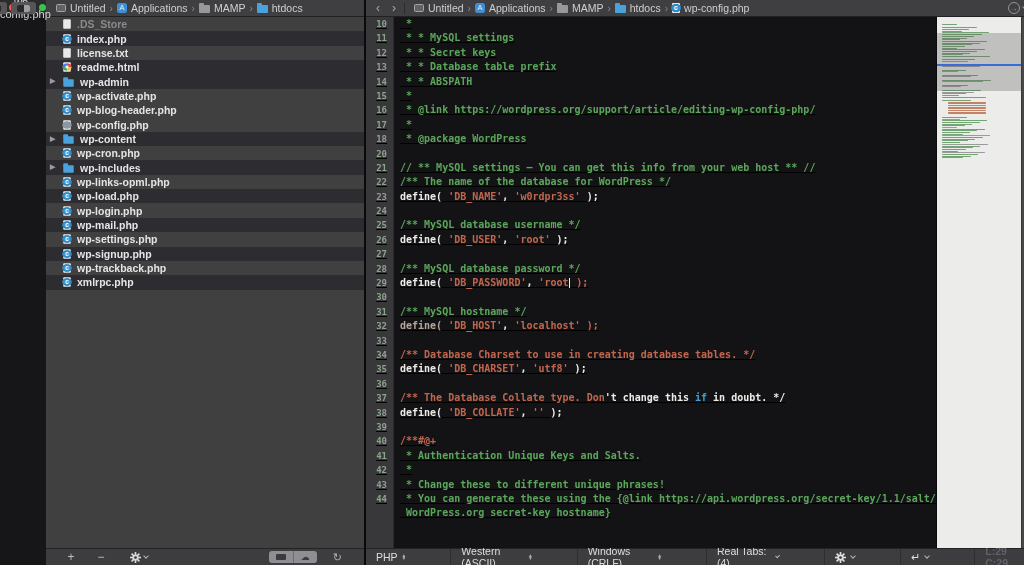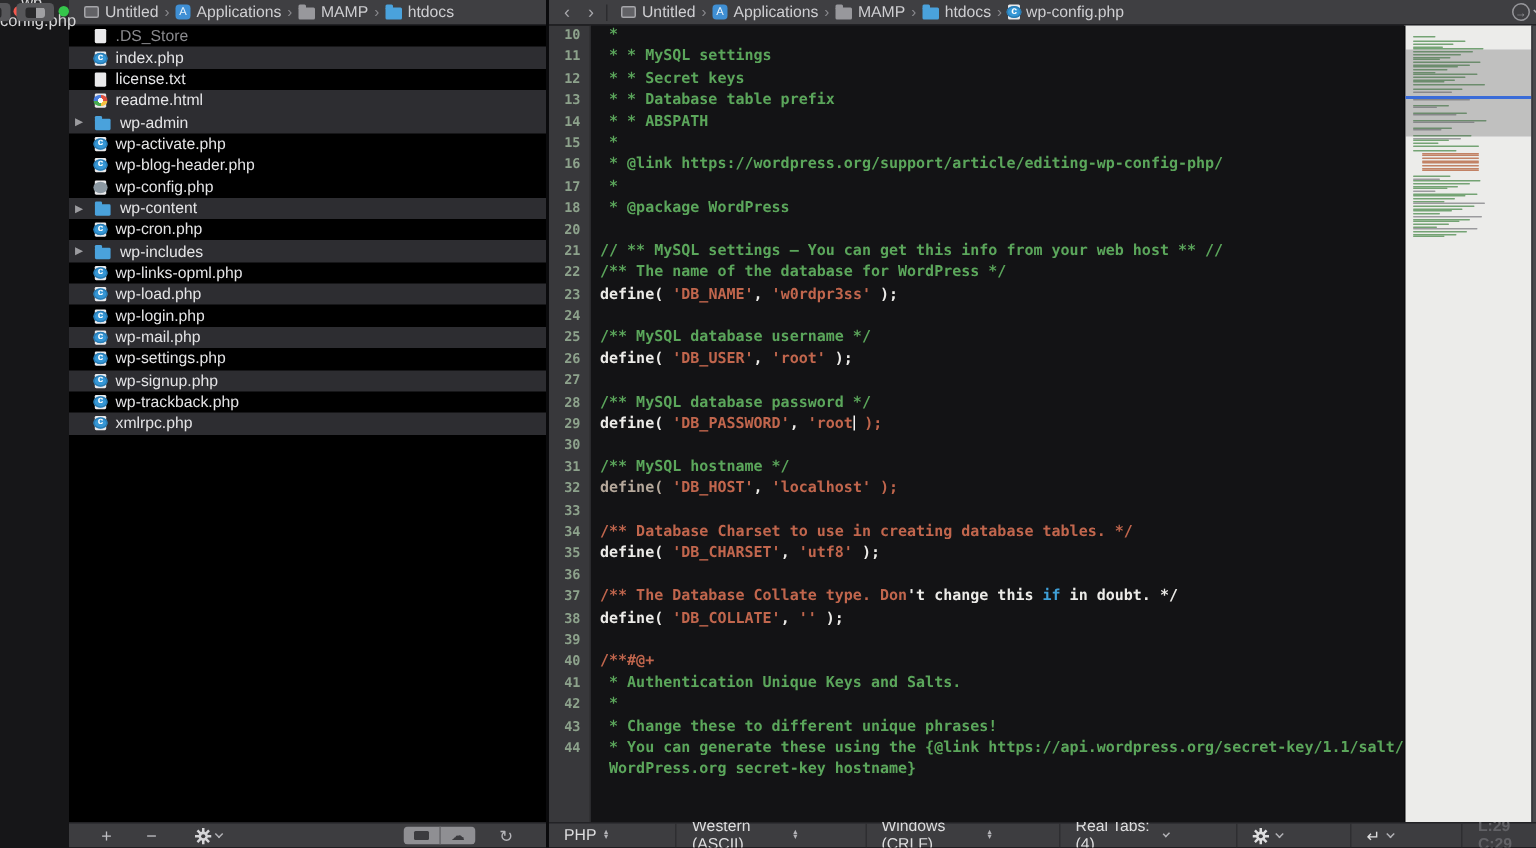--- a/index.html
+++ b/index.html
@@ -50,21 +50,21 @@
   .page.php::after { background:#3597d6; box-shadow:inset 0 0 0 1px #2a7cb4; }
   .page.php::before { content:"c"; position:absolute; left:-1px; top:0.5px; width:10px; height:8px; z-index:1;
     color:#fff; font-size:7px; line-height:8px; text-align:center; font-weight:bold; }
   .page.phpgray::after { background:#8b98a2; }
   .page.html::after { background:
     radial-gradient(circle at 50% 50%, #fff 0 1.6px, rgba(255,255,255,0) 1.7px),
     conic-gradient(#e05040 0 25%, #f7c243 25% 50%, #46aa50 50% 75%, #4a7fe0 75% 100%); }
   .page.plain::after { display:none; }
 
   
-  .filelist { flex:1; background:#000000; overflow:hidden; }
+  .filelist { flex:1; background:#404040; overflow:hidden;font-weight:bold; }
   .frow { height:14.35px; display:flex; align-items:center; gap:6px; padding-left:17px;
     position:relative; font-size:10.5px; color:#e4e4e6; }
   .frow.alt { background:#2d2d31; }
   .frow .tri { position:absolute; left:4px; top:3px; font-size:7px; color:#9c9ca0; }
   .frow .fname.dim { color:#8a8a8e; }
   .frow .ic { transform:scale(.95); }
 
   
   .footbar { height:17px; flex:none; background:#3d3d40; border-top:1px solid #232326;
     display:flex; align-items:center; color:#c6c6ca; }
@@ -87,21 +87,21 @@
   .vchev { width:4px; height:4px; border-right:1.3px solid #b2b2b6; border-bottom:1.3px solid #b2b2b6;
     transform:rotate(45deg); margin-top:-2px; }
   .ret { font-size:11px; color:#dededf; }
 
   
   .edwrap { flex:1; min-height:0; display:flex; background:#131315; position:relative; }
   .codearea { flex:1; min-width:0; overflow:hidden; position:relative; }
   .codearea::before { content:""; position:absolute; left:0; top:0; bottom:0; width:27px;
     background:#38383b; border-right:1px solid #2a2a2d; }
   .cline { display:flex; height:14.4px; line-height:14.4px; position:relative;
-    font-family:"DejaVu Sans Mono",monospace; font-size:10px; white-space:pre; }
+    font-family:"DejaVu Sans Mono",monospace; font-size:10px; white-space:pre;text-decoration:underline; }
   .ln { width:27px; flex:none; text-align:right; padding-right:6px; color:#8da28c;
     font-size:9px; font-weight:bold; z-index:1; }
   .ct { padding-left:7px; font-weight:bold; color:#ecebe8; }
   .tok.c { color:#5ba65b; } .tok.s { color:#c1664d; } .tok.k { color:#ecebe8; }
   .tok.p { color:#ecebe8; } .tok.d { color:#b5a89b; } .tok.b { color:#3fa0d8; }
   .caret { display:inline-block; width:1.5px; height:10px; background:#f2f2f2; vertical-align:-1.5px; }
 
   
   .minimap { width:85px; flex:none; background:#ececea; border-left:1px solid #0a0a0c; position:relative; }
   .mmrows { position:absolute; top:7px; left:5px; right:5px; }

